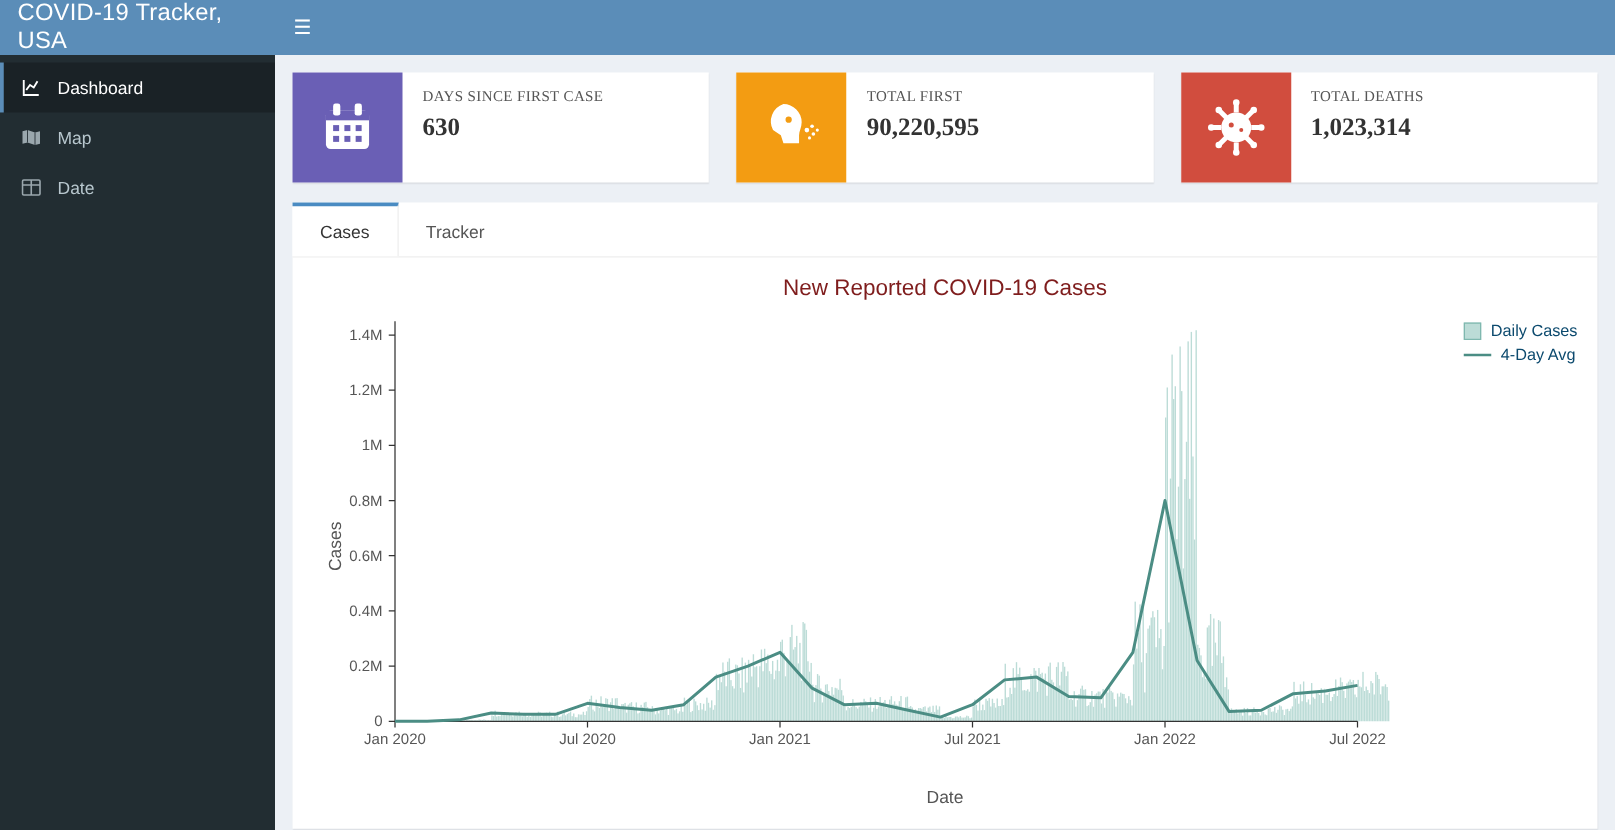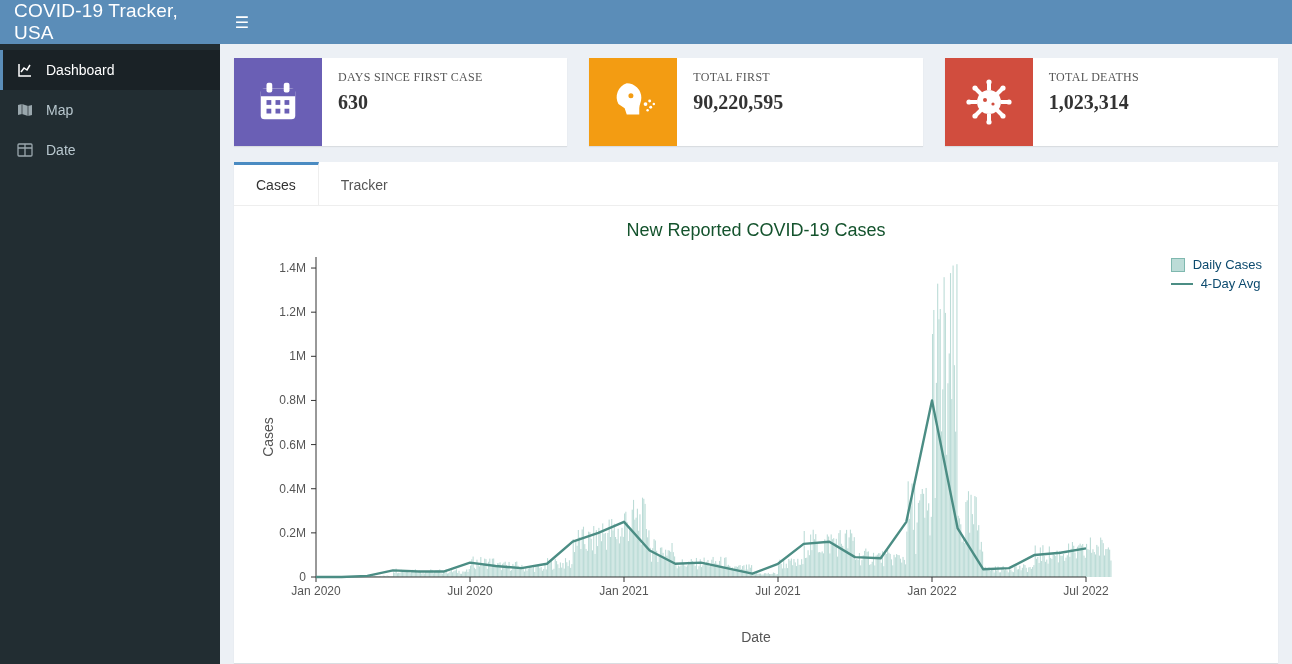--- a/index.html
+++ b/index.html
@@ -130,21 +130,21 @@
     border-top: 3px solid #4a8bc2;
     border-right: 1px solid #eee;
     background: #fff;
   }
   .chart-wrap {
     padding: 8px 12px 18px 12px;
   }
   .chart-title {
     text-align: center;
     font-size: 18px;
-    color: #14532d;
+    color: #7f1d1d;
     margin: 6px 0 6px 0;
   }
   .plot {
     position: relative;
     height: 380px;
   }
   svg { display: block; }
   .legend {
     position: absolute;
     top: 10px;

